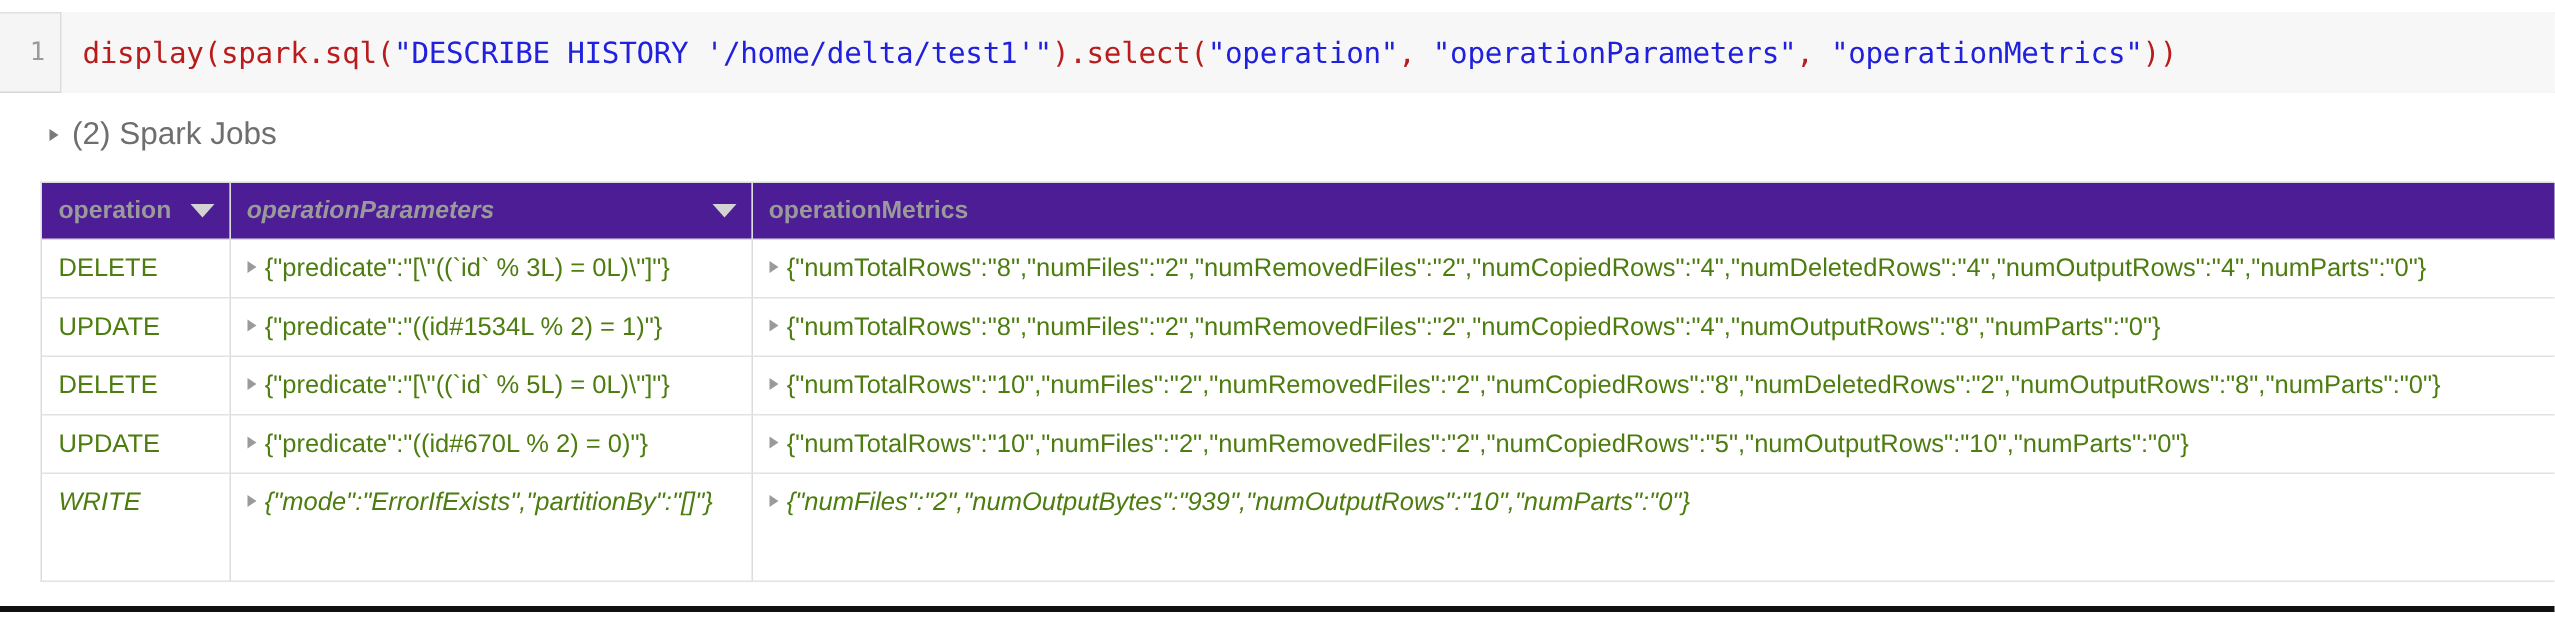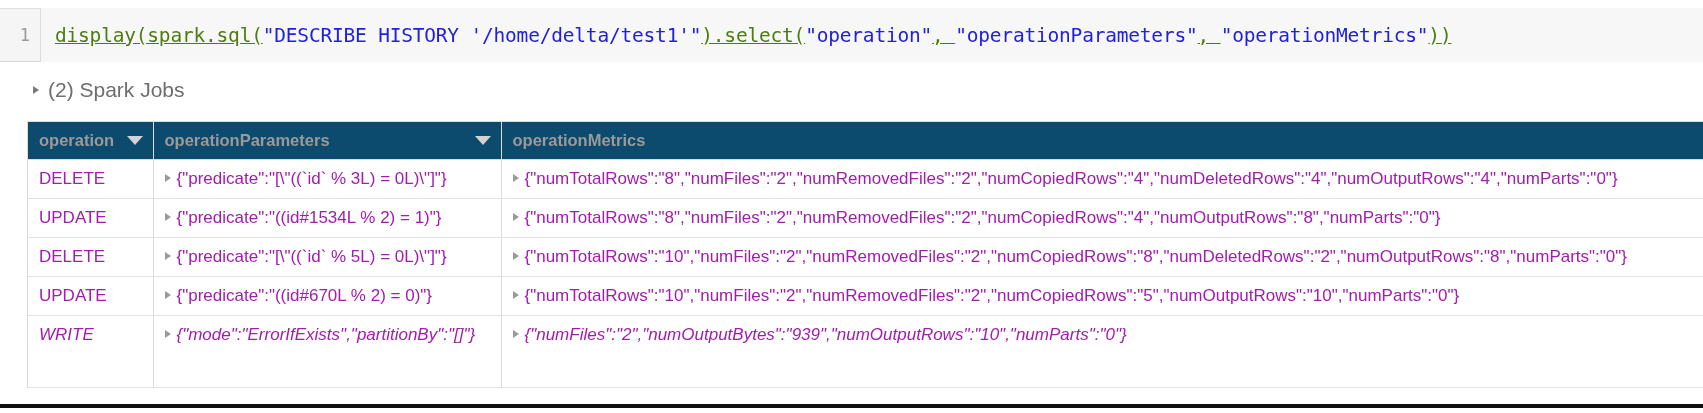--- a/index.html
+++ b/index.html
@@ -54,21 +54,21 @@
     white-space: nowrap;
   }
   .code-line {
     font-family: "DejaVu Sans Mono", monospace;
     font-size: 19.5px;
     color: #1a1a1a;
     white-space: pre;
     letter-spacing: -0.2px;
   }
   .tok-str { color: #2020dd; }
-  .tok-plain { color: #4d7c0f; text-decoration: underline; }
+  .tok-plain { color: #b91c1c; }
 
   
   #spark-jobs {
     position: absolute;
     left: 33px;
     top: 78px;
     display: flex;
     align-items: center;
     height: 24px;
     cursor: pointer;
@@ -105,21 +105,21 @@
   }
   table.grid th, table.grid td {
     border-right: 1px solid #dcdcdc;
     border-bottom: 1px solid #e2e2e2;
     padding: 0;
     text-align: left;
     vertical-align: top;
     box-sizing: border-box;
   }
   table.grid thead th {
-    background: #0c4a6e;
+    background: #4c1d95;
     height: 37px;
     border-bottom: 1px solid #dcdcdc;
   }
   .th-inner {
     display: flex;
     align-items: center;
     justify-content: space-between;
     height: 37px;
     padding: 0 10px 0 11px;
     box-sizing: border-box;
@@ -137,21 +137,21 @@
     border-left: 8px solid transparent;
     border-right: 8px solid transparent;
     border-top: 9px solid #d3d3d3;
     margin-left: 10px;
     flex: 0 0 auto;
   }
 
   .cell {
     padding: 8px 10px 8px 11px;
     font-size: 17px;
-    color: #a21caf;
+    color: #4d7c0f;
     font-family: "Liberation Sans", sans-serif;
     line-height: 22px;
     white-space: nowrap;
     overflow: hidden;
   }
   .cell.op { white-space: nowrap; }
   .cell.wrap { white-space: normal; word-break: break-all; }
   .expander {
     display: inline-block;
     width: 0;
@@ -162,21 +162,21 @@
     margin-right: 6px;
     vertical-align: 2px;
     cursor: pointer;
   }
   .json-text { font-family: "Liberation Sans", sans-serif; }
 
   td.col-op   { width: 125px; }
   td.col-par  { width: 348px; }
   td.col-met  { width: 1203px; }
   th.col-op   { width: 125px; }
-  th.col-par  { width: 348px; }
+  th.col-par  { width: 348px; font-style: italic; }
   th.col-met  { width: 1203px; }
 
   tr.row-tall td { height: 72px; font-style: italic; }
   tr.row-std td  { height: 38px; }
 
   
   #bottom-rule {
     position: absolute;
     left: 0;
     top: 404px;

